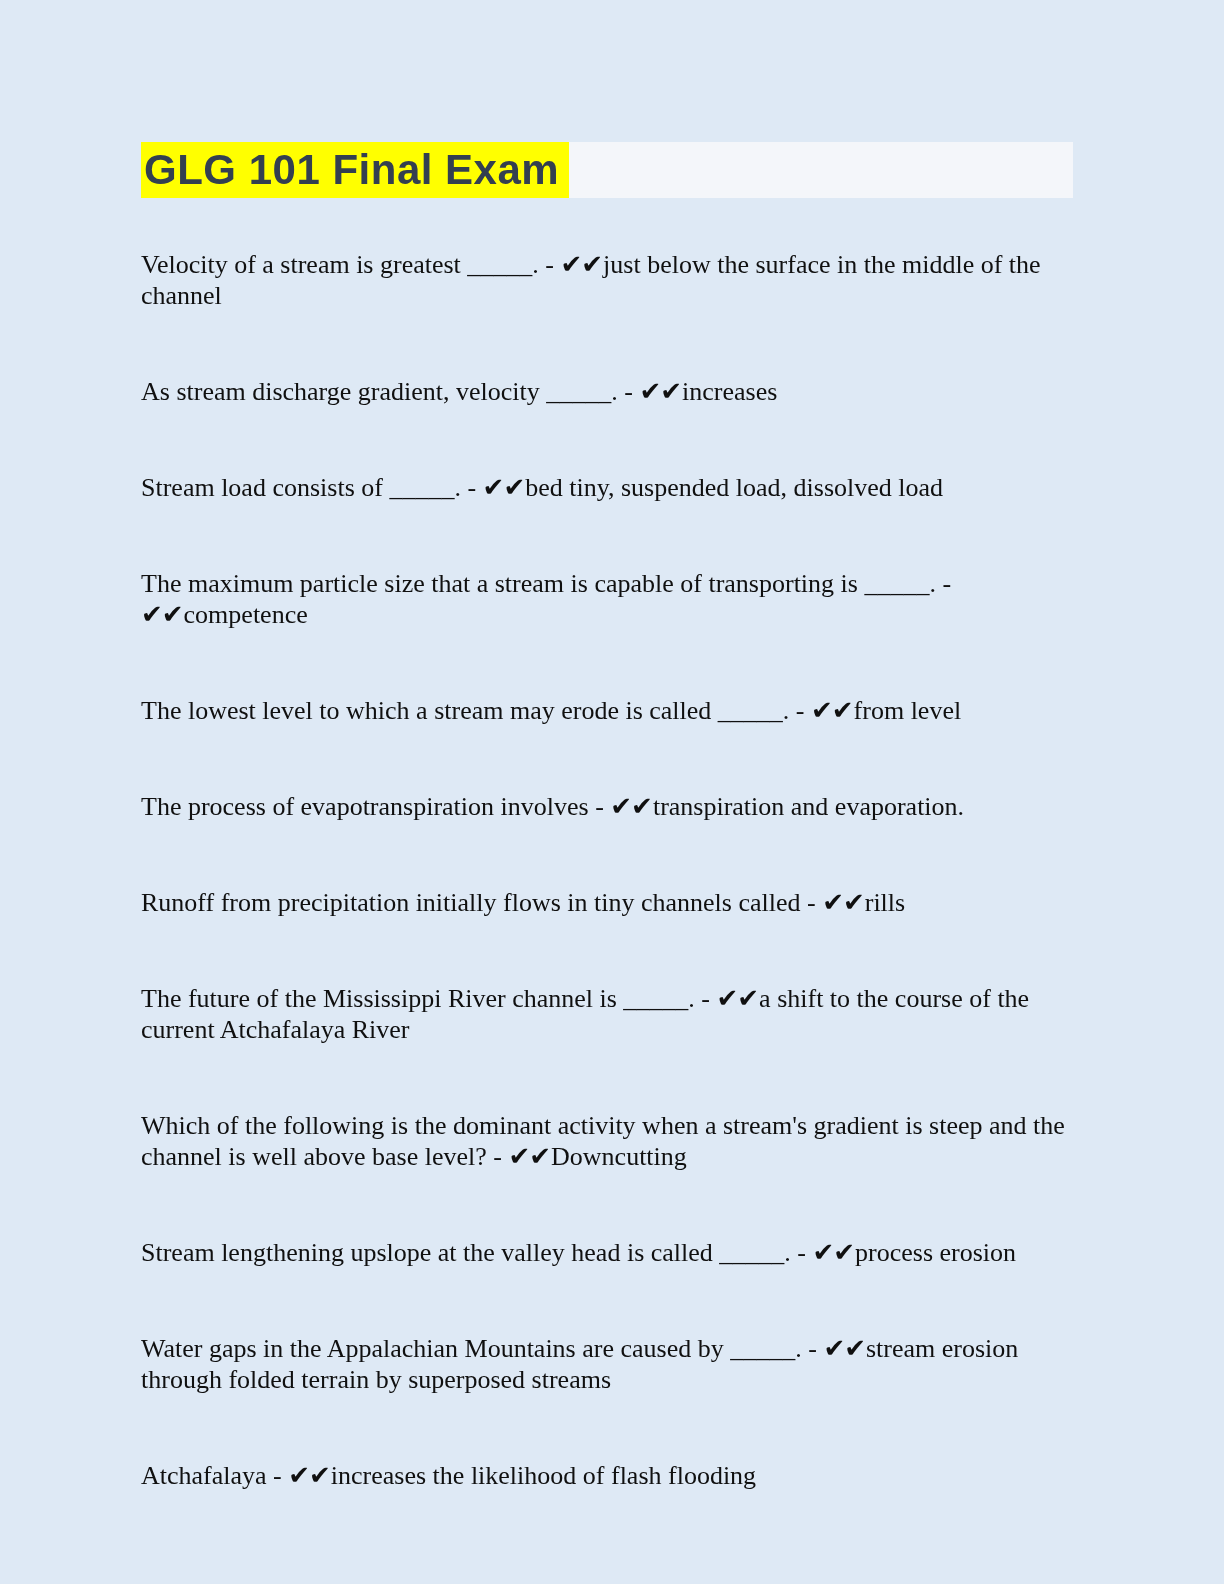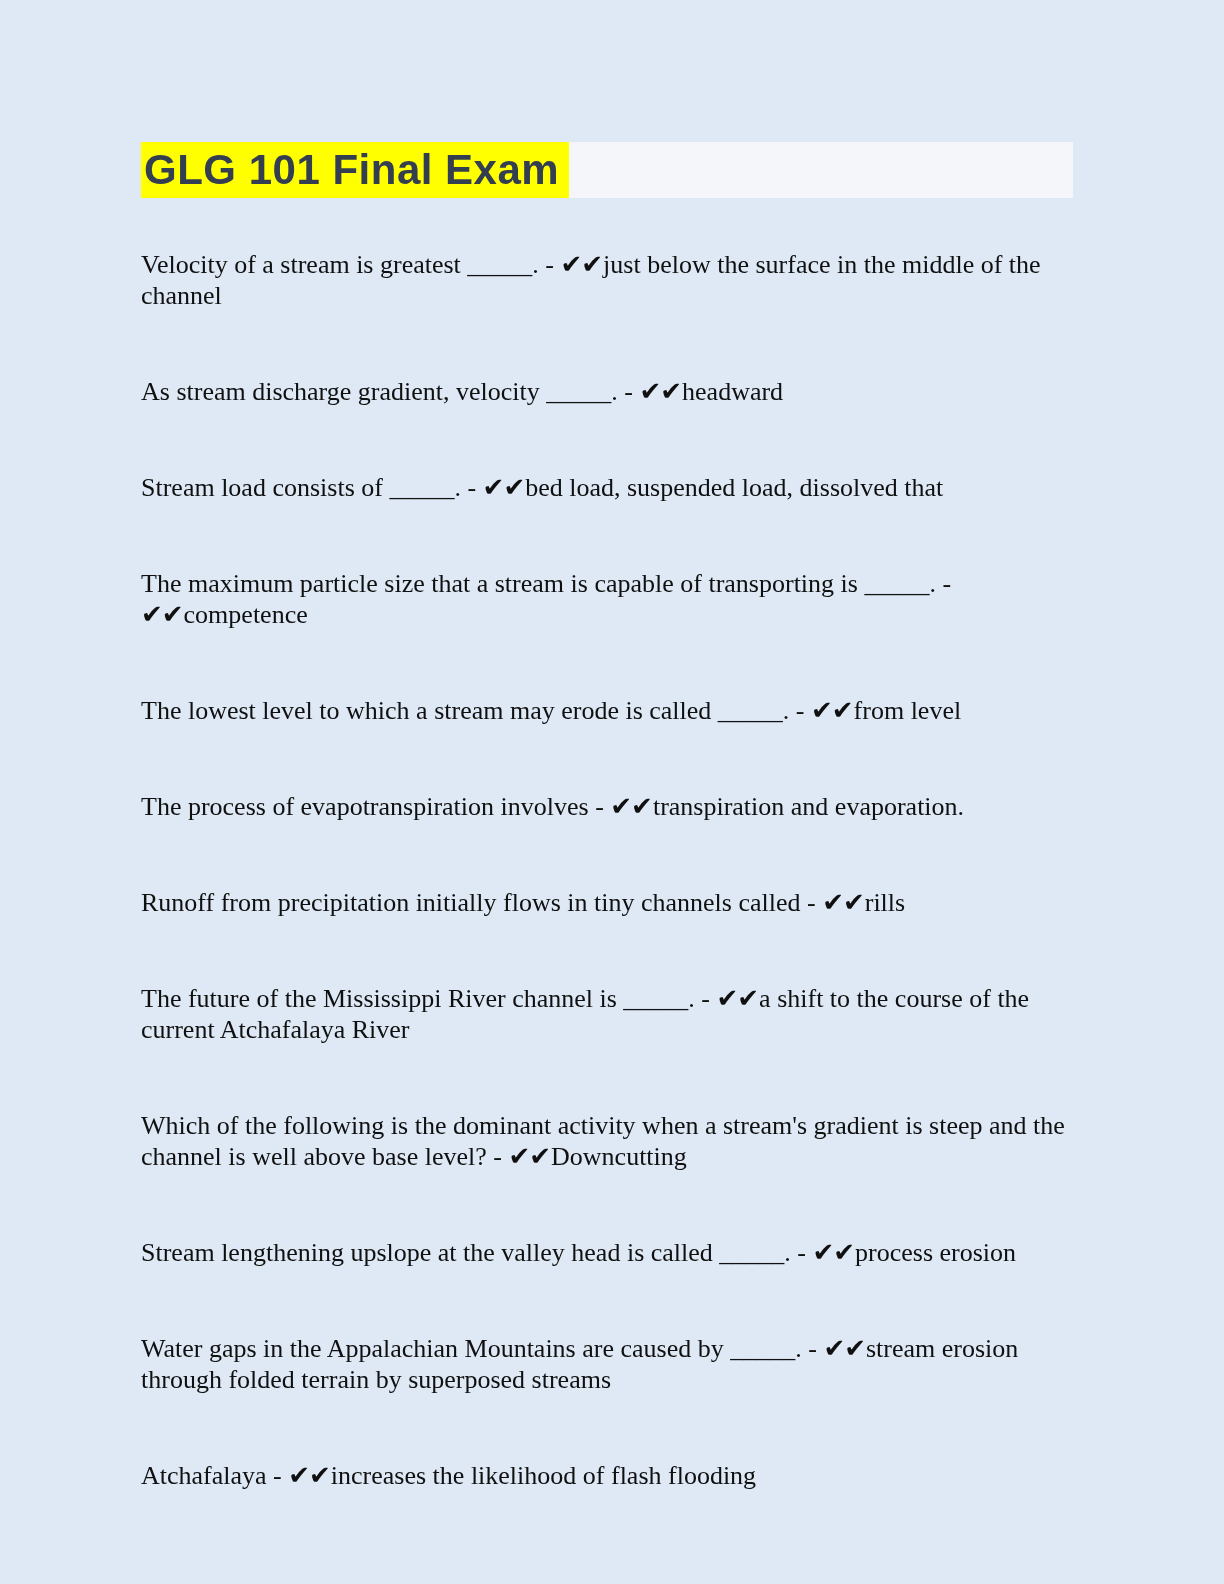--- a/index.html
+++ b/index.html
@@ -64,22 +64,22 @@
   <div class="content">
 
     <div class="title-row" style="background: rgb(244, 246, 250);">
       <span class="title-highlight" style="background: rgb(255, 255, 0);">
         <h1 class="page-title" style="color: rgb(51, 63, 80);">GLG 101 Final Exam</h1>
       </span>
     </div>
 
     <div class="qa-list">
       <p class="qa-item"><span>Velocity of a stream is greatest _____.</span><span> - </span><span class="check">✔✔</span><span>just below the surface in the middle of the channel</span></p>
-      <p class="qa-item"><span>As stream discharge gradient, velocity _____.</span><span> - </span><span class="check">✔✔</span><span>headward</span></p>
-      <p class="qa-item"><span>Stream load consists of _____.</span><span> - </span><span class="check">✔✔</span><span>bed load, suspended load, dissolved that</span></p>
+      <p class="qa-item"><span>As stream discharge gradient, velocity _____.</span><span> - </span><span class="check">✔✔</span><span>increases</span></p>
+      <p class="qa-item"><span>Stream load consists of _____.</span><span> - </span><span class="check">✔✔</span><span>bed tiny, suspended load, dissolved load</span></p>
       <p class="qa-item"><span>The maximum particle size that a stream is capable of transporting is _____.</span><span> - </span><span class="check">✔✔</span><span>competence</span></p>
       <p class="qa-item"><span>The lowest level to which a stream may erode is called _____.</span><span> - </span><span class="check">✔✔</span><span>from level</span></p>
       <p class="qa-item"><span>The process of evapotranspiration involves</span><span> - </span><span class="check">✔✔</span><span>transpiration and evaporation.</span></p>
       <p class="qa-item"><span>Runoff from precipitation initially flows in tiny channels called</span><span> - </span><span class="check">✔✔</span><span>rills</span></p>
       <p class="qa-item"><span>The future of the Mississippi River channel is _____.</span><span> - </span><span class="check">✔✔</span><span>a shift to the course of the current Atchafalaya River</span></p>
       <p class="qa-item"><span>Which of the following is the dominant activity when a stream's gradient is steep and the channel is well above base level?</span><span> - </span><span class="check">✔✔</span><span>Downcutting</span></p>
       <p class="qa-item"><span>Stream lengthening upslope at the valley head is called _____.</span><span> - </span><span class="check">✔✔</span><span>process erosion</span></p>
       <p class="qa-item"><span>Water gaps in the Appalachian Mountains are caused by _____.</span><span> - </span><span class="check">✔✔</span><span>stream erosion through folded terrain by superposed streams</span></p>
       <p class="qa-item"><span>Atchafalaya</span><span> - </span><span class="check">✔✔</span><span>increases the likelihood of flash flooding</span></p>
     </div>

